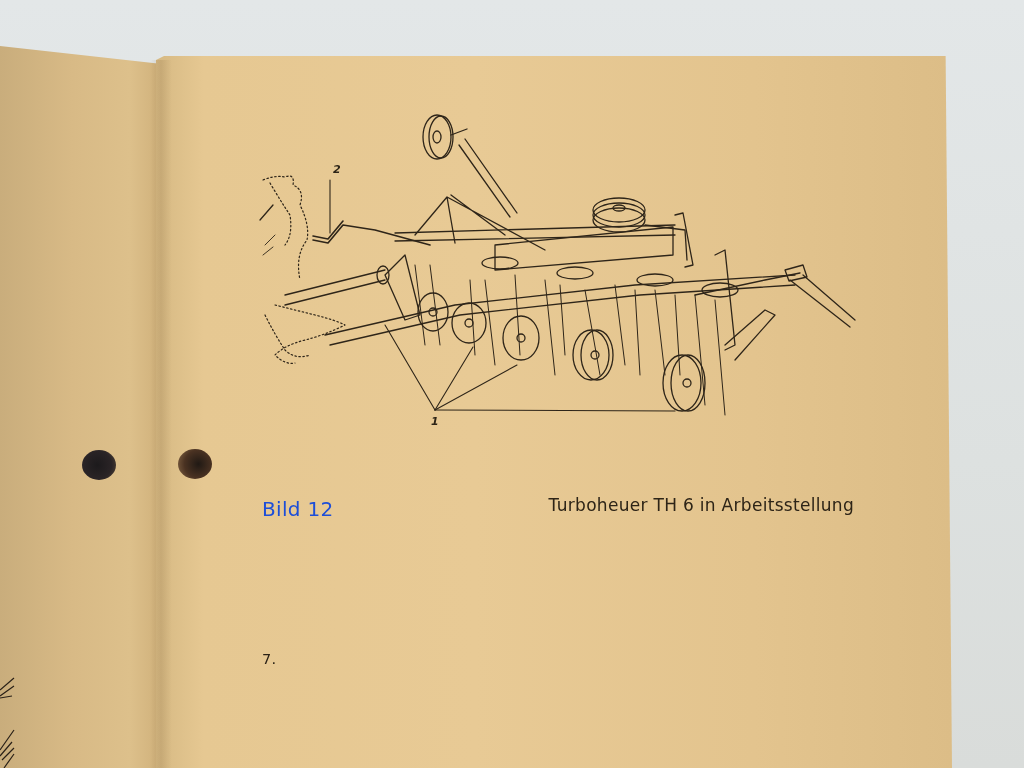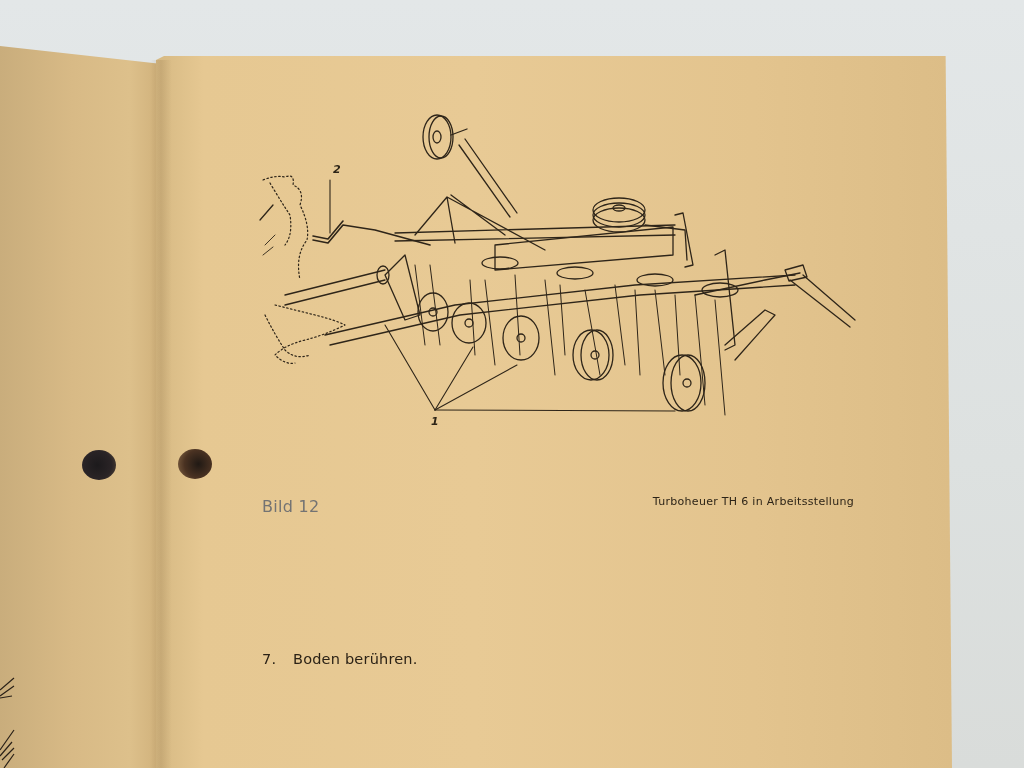--- a/index.html
+++ b/index.html
@@ -28,22 +28,22 @@
   }
   .hole {
     position: absolute; width: 34px; height: 30px; border-radius: 50%;
   }
   .hole.h1 { left: 82px; top: 450px; background: radial-gradient(circle at 45% 50%, #1c1a1c 0%, #2a2426 60%, #5b4a38 100%); }
   .hole.h2 { left: 178px; top: 449px; background: radial-gradient(circle at 60% 50%, #201914 0%, #4a3222 55%, #8a6a48 100%); }
   .left-scribble { position: absolute; left: 0; top: 660px; width: 20px; height: 108px; }
 
   .figure { position: absolute; left: 255px; top: 105px; width: 610px; height: 325px; }
   .caption-row { position: absolute; left: 262px; top: 497px; width: 592px; height: 22px; }
-  .fig-label { position: absolute; left: 0; top: 0; font-size: 16px; color: #737373; letter-spacing: 0.3px; text-align: center; }
-  .fig-title { position: absolute; right: 0; top: -2px; font-size: 11px; color: #2d2417; letter-spacing: 0.3px; }
+  .fig-label { position: absolute; left: 0; top: 0; font-size: 20px; color: #1d4ed8; letter-spacing: 0.3px; text-align: center; }
+  .fig-title { position: absolute; right: 0; top: -2px; font-size: 17px; color: #2d2417; letter-spacing: 0.3px; }
 
   .instruction {
     position: absolute; left: 262px; top: 646px; width: 600px;
     font-size: 14.5px; line-height: 26px; color: #2b2216; letter-spacing: 0.2px;
   }
   .step-num { position: absolute; left: 0; top: 0; }
   .step-text { position: absolute; left: 31px; top: 0; width: 570px; text-align: justify; }
   .step-text span { display: block; }
   .step-text .l1, .step-text .l2 { text-align-last: justify; }
   .callout-num { font-size: 11px; font-style: italic; font-weight: bold; fill: #2d2417; font-family: "DejaVu Sans", sans-serif; }
@@ -158,15 +158,14 @@
 </svg>
 
 <div class="caption-row">
   <span class="fig-label">Bild 12</span>
   <span class="fig-title">Turboheuer TH 6 in Arbeitsstellung</span>
 </div>
 
 <div class="instruction">
   <span class="step-num">7.</span>
   <div class="step-text">
-    <span class="l3">Boden berühren.</span>
   </div>
 </div>
 
 </body></html>

